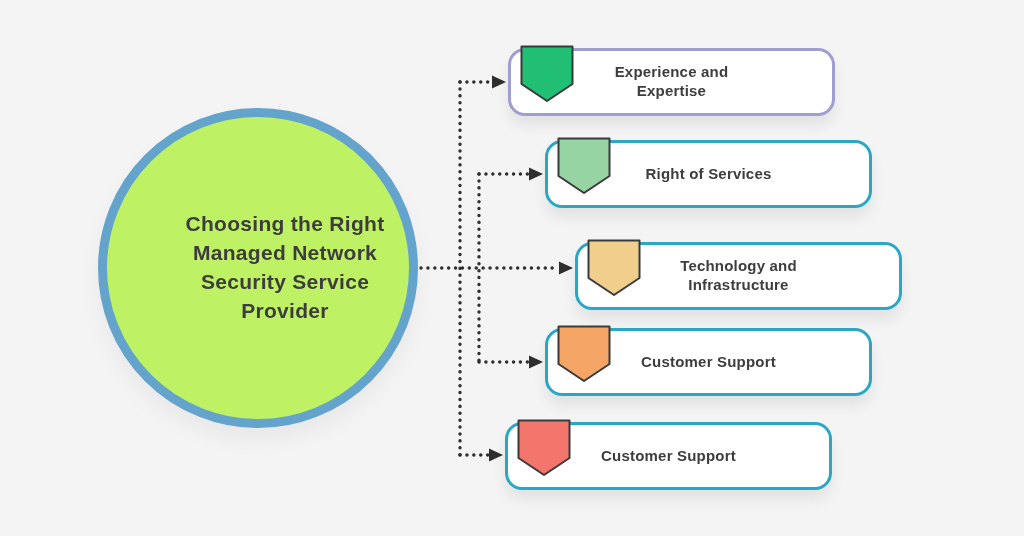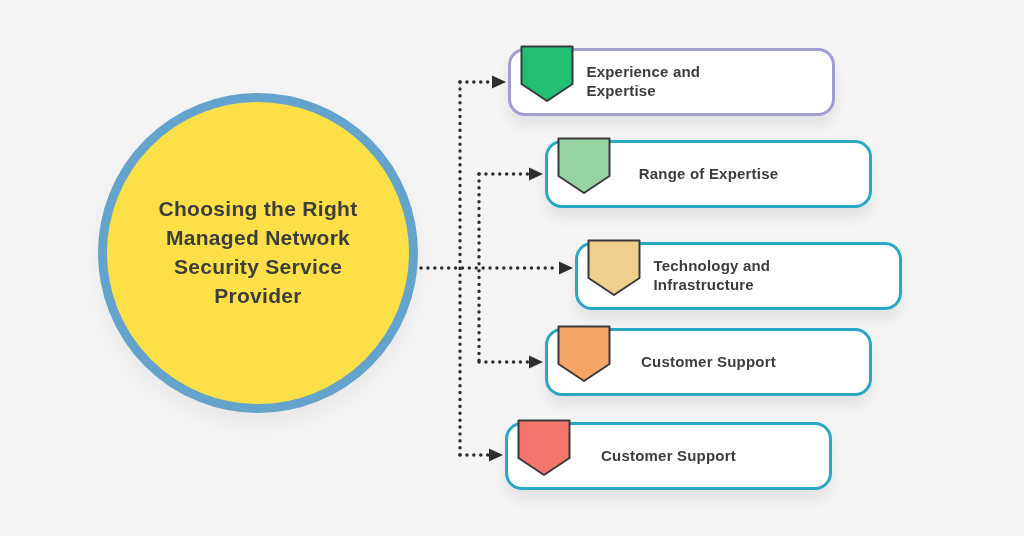--- a/index.html
+++ b/index.html
@@ -14,27 +14,27 @@
     overflow:hidden;
   }
   
   .connectors{
     position:absolute;left:0;top:0;width:1024px;height:536px;
     pointer-events:none;
   }
   
   .hub{
     position:absolute;
-    left:98px;top:93px;
+    left:98px;top:108px;
     width:320px;height:320px;
-    background:#fde047;
+    background:#bef264;
     border:9px solid #64a3cc;
     border-radius:50%;
     box-sizing:border-box;
-    display:flex;align-items:center;justify-content:center;
+    display:flex;align-items:center;justify-content:flex-end;
     box-shadow:0 12px 22px rgba(0,0,0,0.05);
   }
   .hub-title{
     width:248px;
     text-align:center;
     font-size:21px;
     font-weight:bold;
     line-height:1.38;
     color:#3d3d3d;
     letter-spacing:0.3px;
@@ -46,20 +46,21 @@
     background:#ffffff;
     border-style:solid;
     border-width:3.5px;
     border-radius:17px;
     box-sizing:border-box;
     display:flex;align-items:center;justify-content:center;
     box-shadow:0 10px 14px rgba(0,0,0,0.07);
   }
   .box-label{
     max-width:170px;
+    text-align:center;
     font-size:15px;
     font-weight:bold;
     line-height:1.25;
     color:#3d3d3d;
     letter-spacing:0.2px;
   }
   .pennant{
     position:absolute;
     left:9px;top:-6px;
     width:54px;height:58px;
@@ -106,21 +107,21 @@
     <svg class="pennant" viewBox="0 0 54 58">
       <polygon points="1.5,1.5 52.5,1.5 52.5,39 27,56 1.5,39" stroke-width="2" stroke-linejoin="round" fill="#21bf73" stroke="#3a3a3a"></polygon>
     </svg>
     <div class="box-label">Experience and Expertise</div>
   </div>
 
   <div class="box box2" style="border-color: rgb(42, 167, 197);">
     <svg class="pennant" viewBox="0 0 54 58">
       <polygon points="1.5,1.5 52.5,1.5 52.5,39 27,56 1.5,39" stroke-width="2" stroke-linejoin="round" fill="#97d4a4" stroke="#3a3a3a"></polygon>
     </svg>
-    <div class="box-label">Range of Expertise</div>
+    <div class="box-label">Right of Services</div>
   </div>
 
   <div class="box box3" style="border-color: rgb(42, 167, 197);">
     <svg class="pennant" viewBox="0 0 54 58">
       <polygon points="1.5,1.5 52.5,1.5 52.5,39 27,56 1.5,39" stroke-width="2" stroke-linejoin="round" fill="#f0ce8c" stroke="#3a3a3a"></polygon>
     </svg>
     <div class="box-label">Technology and Infrastructure</div>
   </div>
 
   <div class="box box4" style="border-color: rgb(42, 167, 197);">

